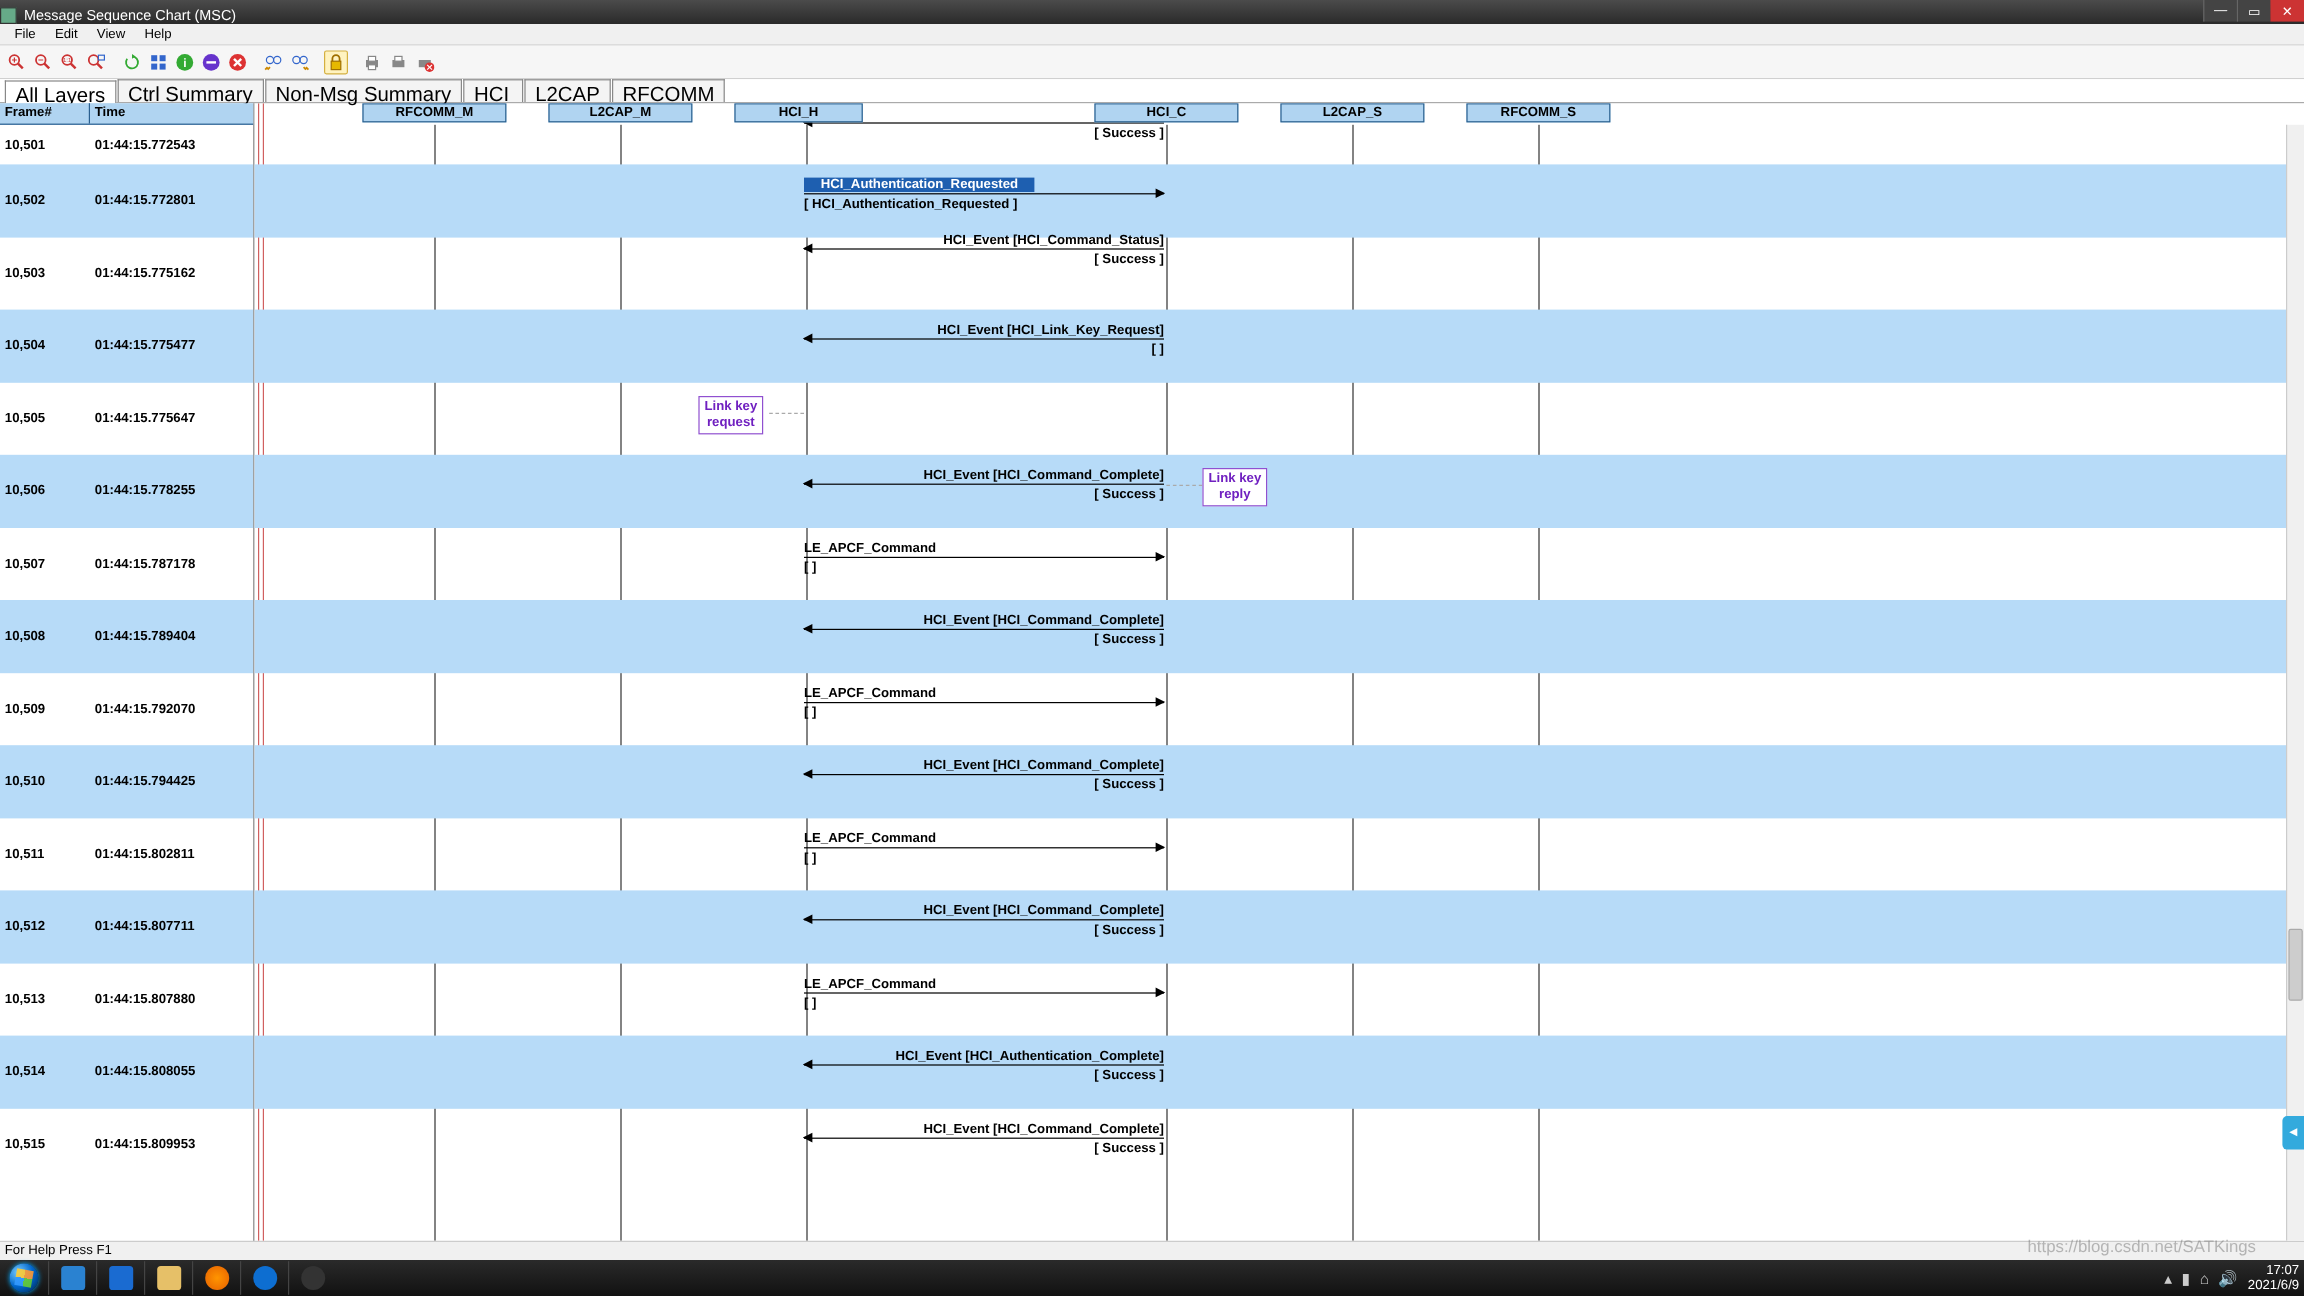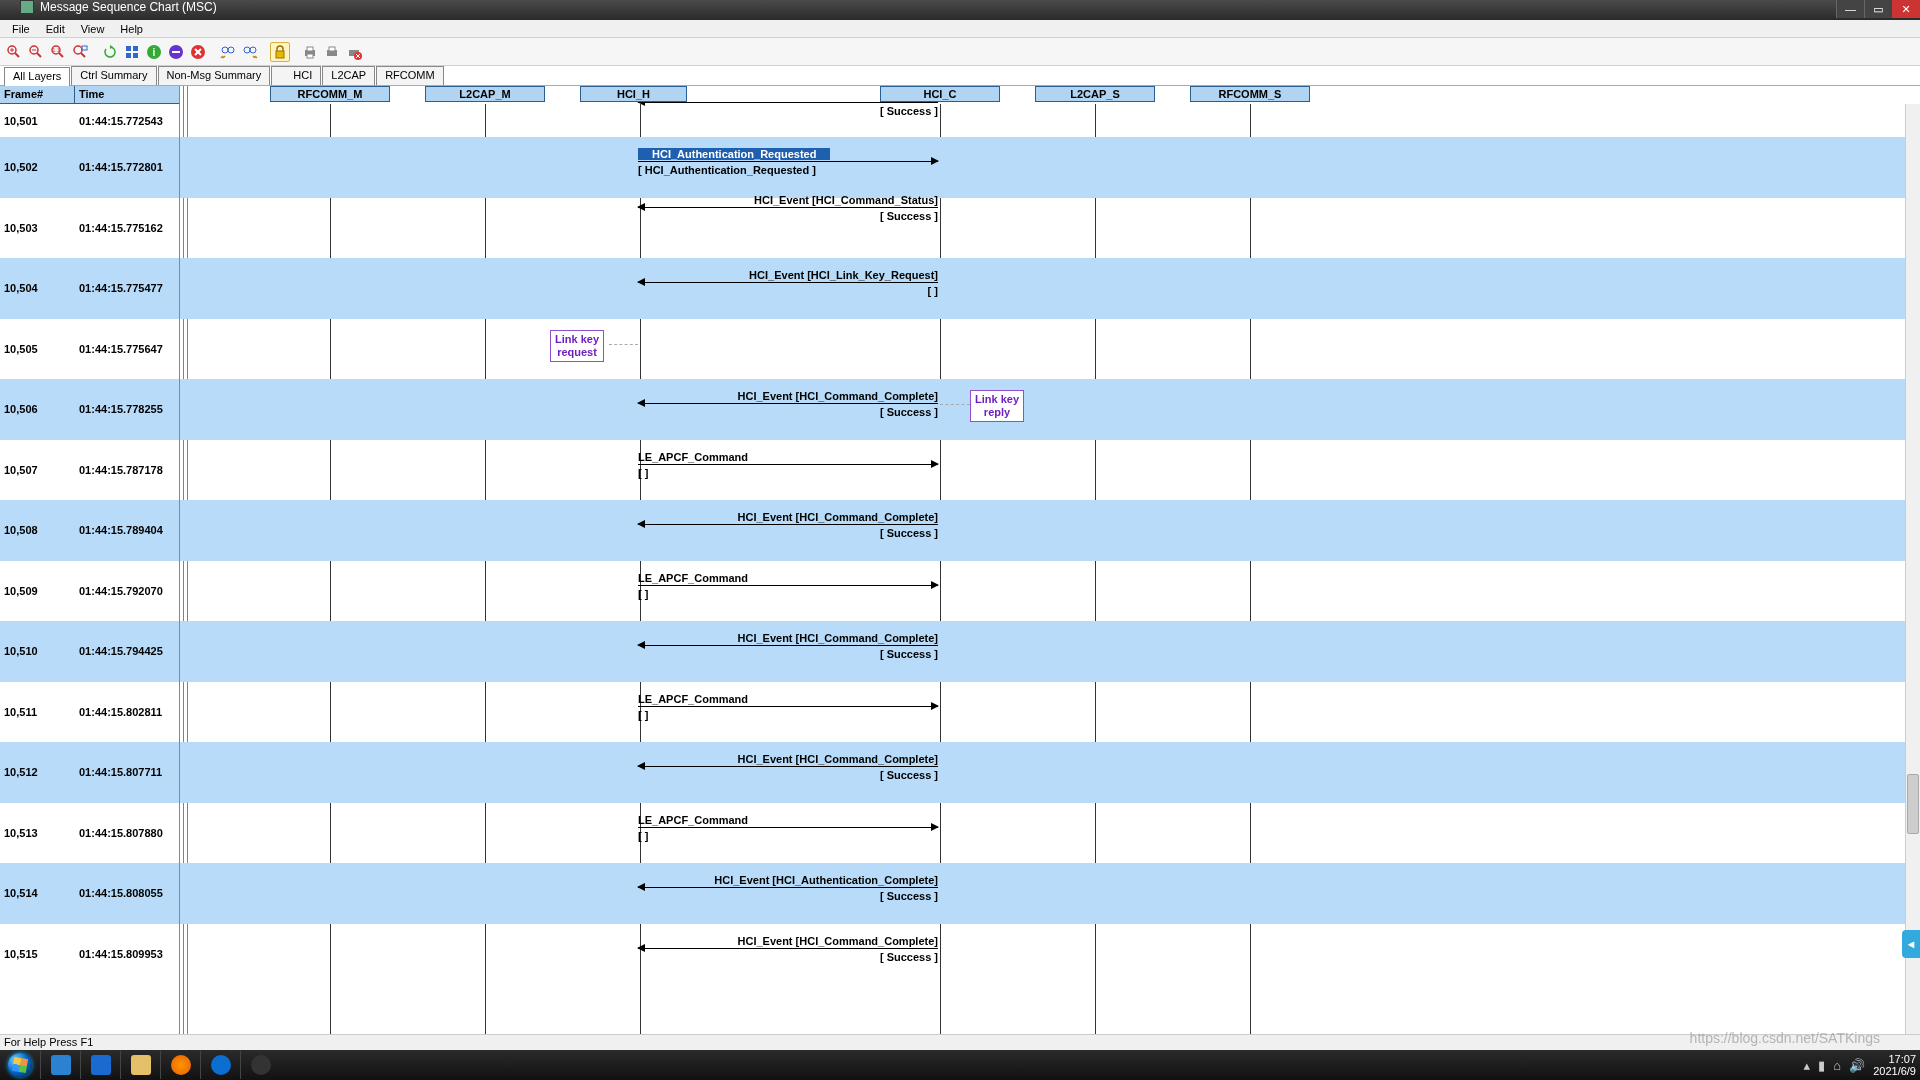--- a/index.html
+++ b/index.html
@@ -1,35 +1,35 @@
 <!DOCTYPE html>
 <html><head>
   <meta charset="utf-8">
   <style>
     * { box-sizing: border-box; margin: 0; padding: 0; }
     html, body { width: 1920px; height: 1080px; font-family: "Segoe UI", Tahoma, sans-serif; font-size: 11px; overflow: hidden; background: #fff; }
-    .titlebar { height: 20px; background: linear-gradient(to bottom, #4b4b4b, #2a2a2a); color: #fff; display: flex; align-items: flex-start; padding-left: 20px; position: relative; }
+    .titlebar { height: 20px; background: linear-gradient(to bottom, #4b4b4b, #2a2a2a); color: #fff; display: flex; align-items: flex-end; padding-left: 0; position: relative; }
     .titlebar .app-icon { width: 14px; height: 14px; background: #6a8; margin-right: 6px; border: 1px solid #333; }
     .titlebar .title-text { font-size: 12px; }
     .titlebar .win-btns { position: absolute; right: 0; top: 0; display: flex; }
     .titlebar .win-btn { width: 28px; height: 18px; display: flex; align-items: center; justify-content: center; color: #fff; font-size: 11px; cursor: pointer; }
     .titlebar .win-btn.min, .titlebar .win-btn.max { background: #444; border-left: 1px solid #666; }
     .titlebar .win-btn.close { background: #c33; }
     .menubar { height: 18px; background: #f0f0f0; border-bottom: 1px solid #d0d0d0; display: flex; padding-left: 4px; align-items: center; }
     .menubar .menu-item { padding: 0 8px; cursor: pointer; }
     .toolbar { height: 28px; background: #f6f6f6; border-bottom: 1px solid #d0d0d0; display: flex; align-items: center; padding-left: 4px; gap: 2px; }
     .toolbar .sep { width: 6px; }
     .tool-btn { width: 20px; height: 20px; display: flex; align-items: center; justify-content: center; cursor: pointer; border: 1px solid transparent; border-radius: 2px; }
     .tool-btn svg { width: 16px; height: 16px; }
     .tool-btn.locked { background: #fff3c0; border-color: #d4b040; }
     .tabbar { height: 20px; background: #fff; border-bottom: 1px solid #aaa; display: flex; padding-left: 4px; }
-    .tabbar .tab { padding: 2px 8px; border: 1px solid #888; border-bottom: none; margin-right: 1px; background: #f4f4f4; cursor: pointer; font-size: 11px; min-width: 50px; text-align: right; }
+    .tabbar .tab { padding: 2px 8px; border: 1px solid #888; border-bottom: none; margin-right: 1px; background: #f4f4f4; cursor: pointer; font-size: 17px; min-width: 50px; text-align: left; }
     .tabbar .tab.active { background: #fff; position: relative; top: 1px; }
     .content { display: flex; height: calc(100% - 20px - 18px - 28px - 20px - 16px - 30px); position: relative; }
-    .left-grid { width: 180px; border-right: 1px solid #888; display: flex; flex-direction: column; }
+    .left-grid { width: 212px; border-right: 1px solid #888; display: flex; flex-direction: column; }
     .grid-header { display: flex; height: 18px; background: #b0d4f1; border-bottom: 1px solid #2a5f8f; font-weight: bold; }
     .grid-header .col1 { width: 75px; border-right: 1px solid #2a5f8f; padding-left: 4px; line-height: 17px; }
     .grid-header .col2 { flex: 1; padding-left: 4px; line-height: 17px; }
     .grid-body { flex: 1; overflow: hidden; }
     .grid-row { display: flex; height: 60.5px; align-items: center; }
     .grid-row.even { background: #b7dbf8; }
     .grid-row .col1 { width: 75px; padding-left: 4px; font-weight: bold; }
     .grid-row .col2 { flex: 1; padding-left: 4px; font-weight: bold; }
     .grid-row.first { height: 33px; }
     .chart-wrap { flex: 1; position: relative; overflow: hidden; }

